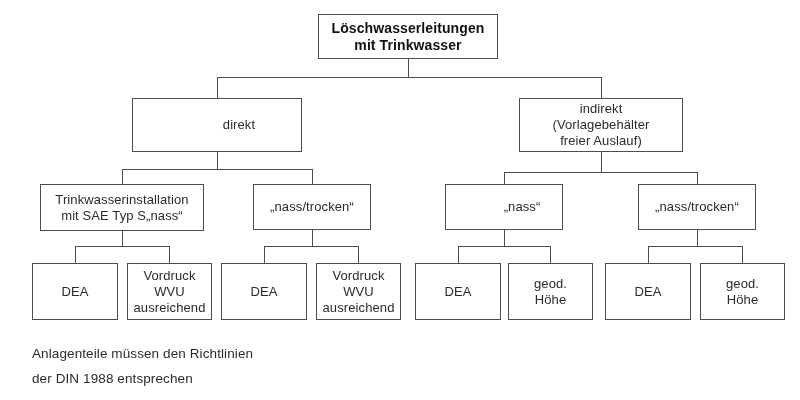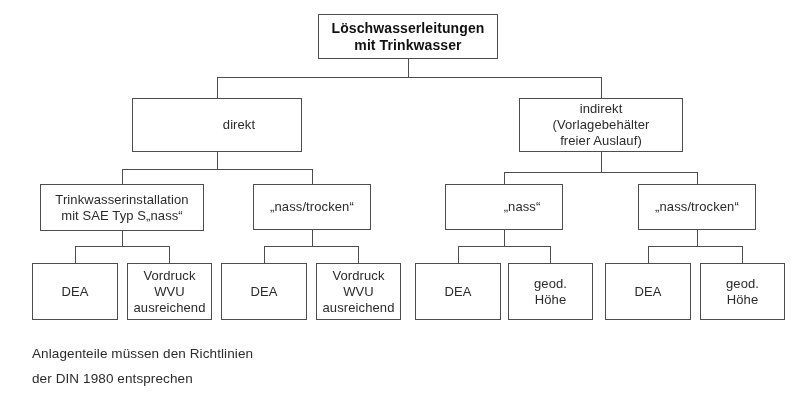--- a/index.html
+++ b/index.html
@@ -93,21 +93,21 @@
 
   <div class="box" style="left:508px; top:263px; width:85px; height:57px;">geod.
 Höhe</div>
 
   <div class="box" style="left:605px; top:263px; width:86px; height:57px;">DEA</div>
 
   <div class="box" style="left:700px; top:263px; width:85px; height:57px;">geod.
 Höhe</div>
 
   <div class="caption" style="left:32px; top:341px;">Anlagenteile müssen den Richtlinien
-der DIN 1980 entsprechen</div>
+der DIN 1988 entsprechen</div>
 
 
   <div class="lv" style="left:408px; top:59px; height:18px;"></div>
   <div class="lh" style="left:217px; top:77px; width:385px;"></div>
   <div class="lv" style="left:217px; top:77px; height:21px;"></div>
   <div class="lv" style="left:601px; top:77px; height:21px;"></div>
 
   <div class="lv" style="left:217px; top:152px; height:17px;"></div>
   <div class="lh" style="left:122px; top:169px; width:191px;"></div>
   <div class="lv" style="left:122px; top:169px; height:15px;"></div>

